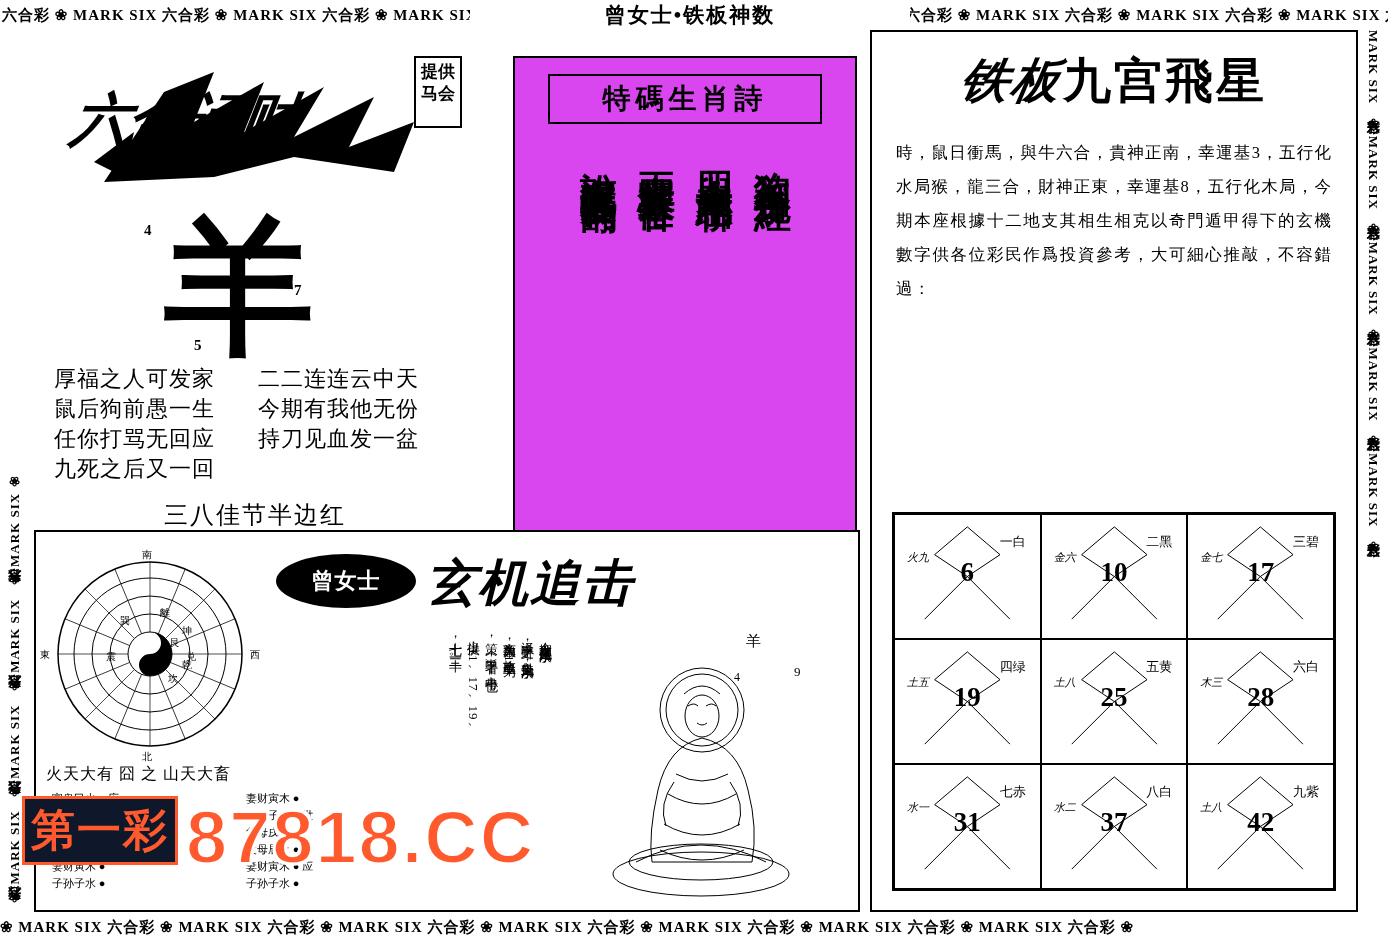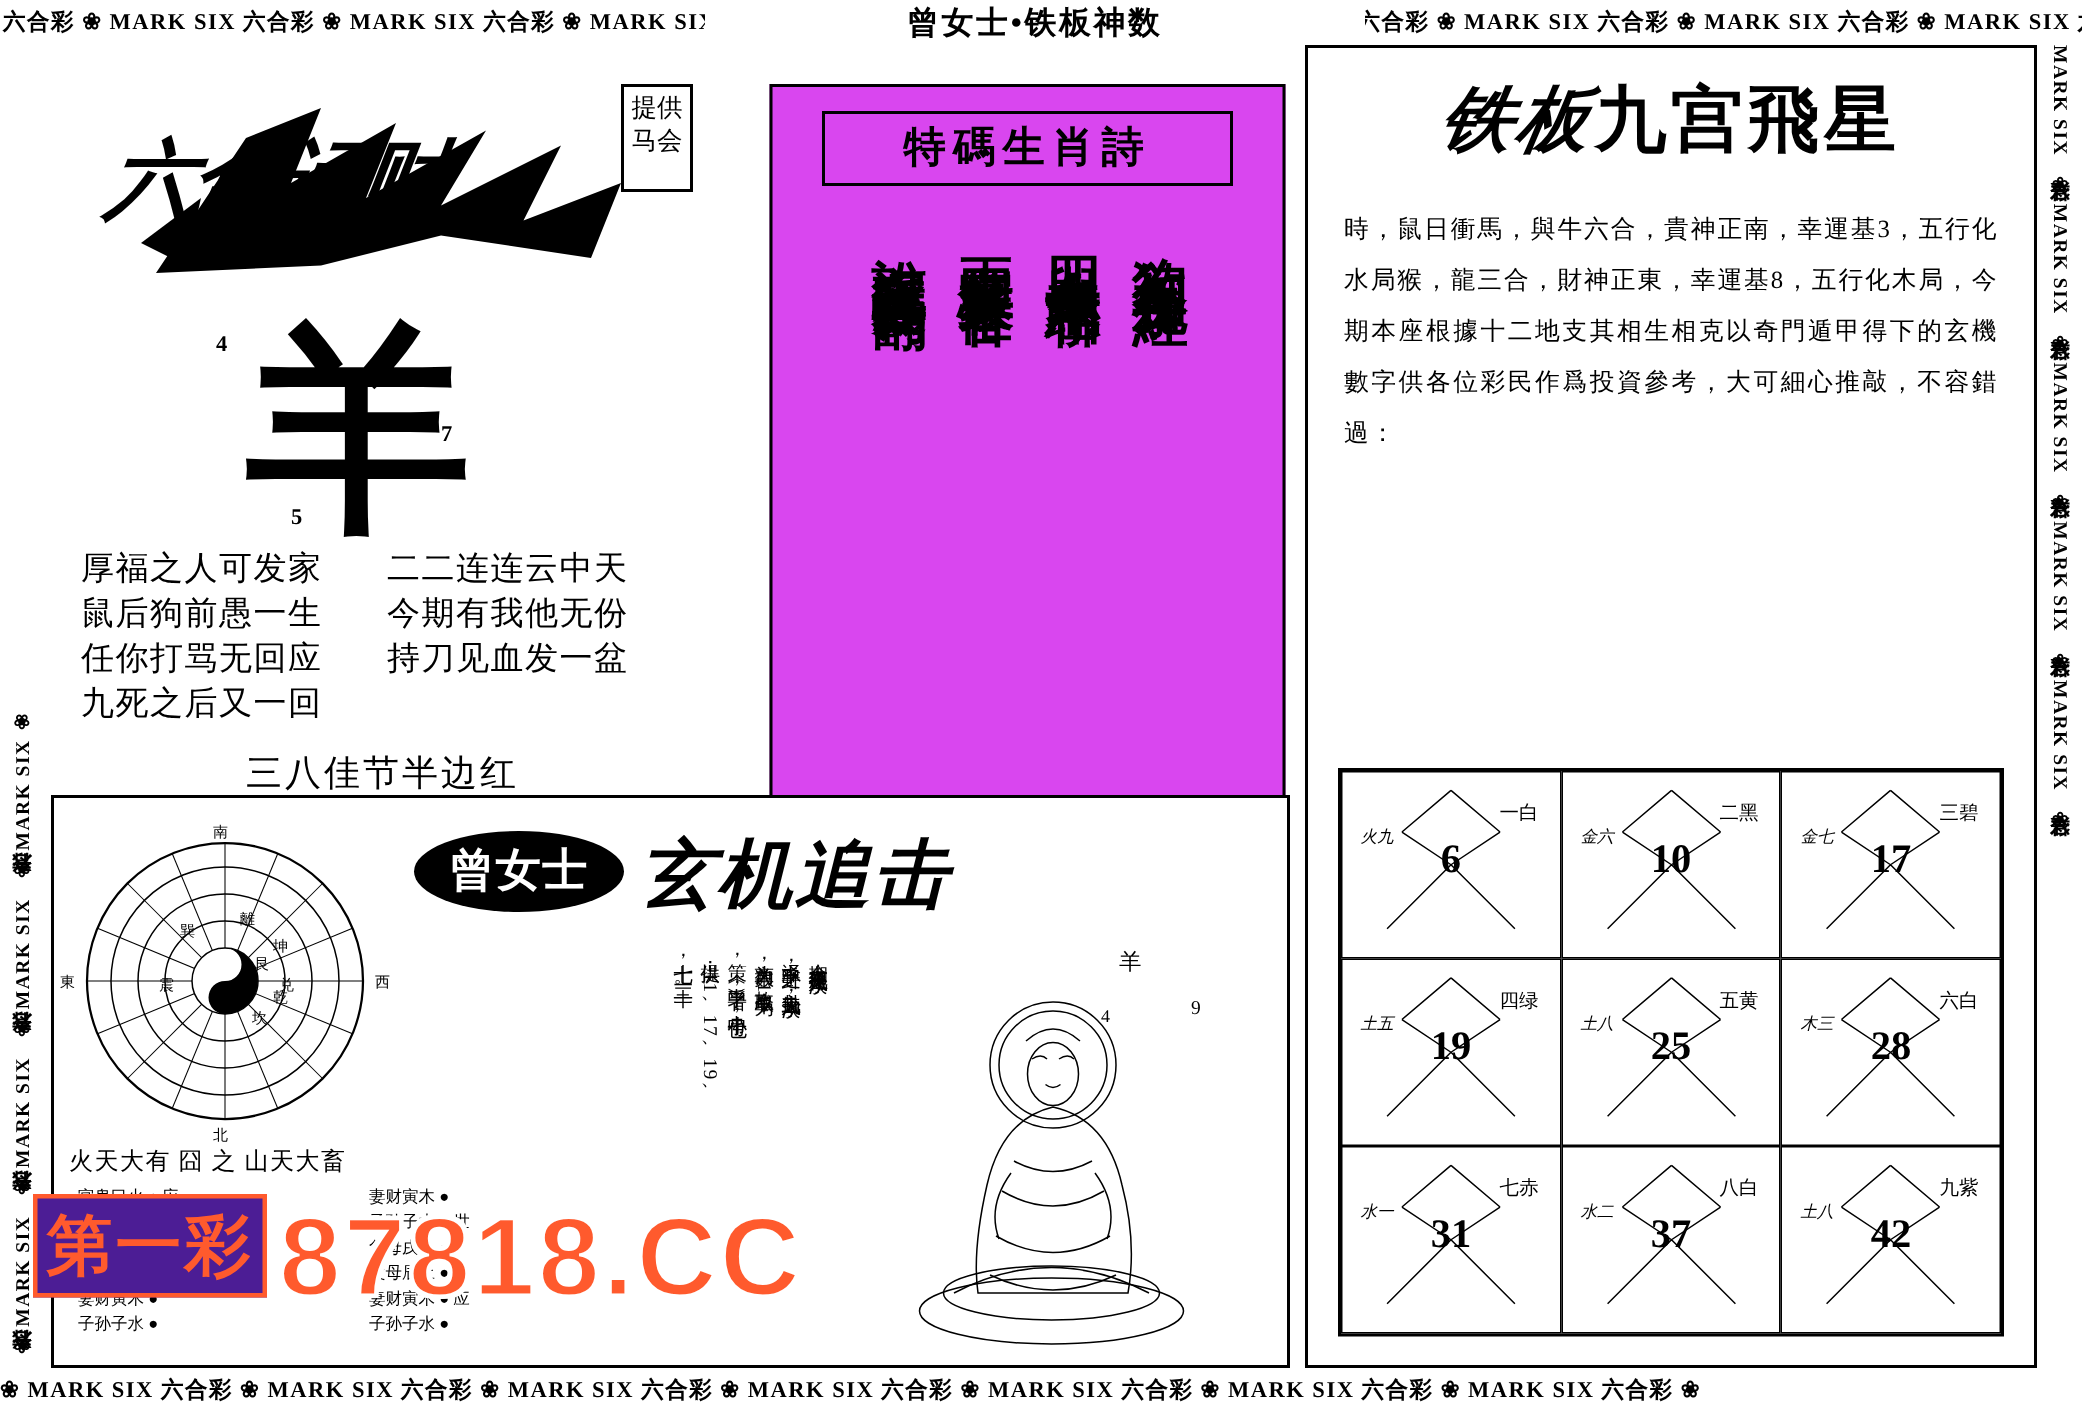--- a/index.html
+++ b/index.html
@@ -62,21 +62,21 @@
   .logo-yang{
     position:absolute;left:120px;top:170px;
     font-size:150px;line-height:150px;font-weight:bold;
     font-family:"Liberation Serif",serif;
   }
   .num4{position:absolute;left:100px;top:180px;font-size:15px;font-weight:bold;}
   .num7{position:absolute;left:250px;top:240px;font-size:15px;font-weight:bold;}
   .num5{position:absolute;left:150px;top:295px;font-size:15px;font-weight:bold;}
   .tigong{
     position:absolute;left:380px;top:22px;width:48px;height:72px;
-    border:2px solid #000;text-align:center;font-size:17px;font-weight:normal;
+    border:2px solid #000;text-align:center;font-size:17px;font-weight:bold;
     line-height:22px;padding-top:3px;box-sizing:border-box;
   }
   .poem-cols{position:absolute;left:20px;top:330px;width:420px;}
   .poem-col{display:inline-block;vertical-align:top;}
   .poem-col div{font-size:22px;line-height:30px;letter-spacing:1px;white-space:nowrap;}
   .poem-left{width:200px;}
   .poem-right{width:200px;}
   .poem-foot{position:absolute;left:130px;top:465px;font-size:24px;letter-spacing:2px;}
 
   
@@ -127,21 +127,21 @@
   .hex-title{position:absolute;left:10px;top:232px;width:220px;text-align:left;font-size:16px;letter-spacing:1px;}
   .hex-rows{position:absolute;left:16px;top:258px;width:240px;font-size:11px;line-height:17px;}
   .hex-rows2{position:absolute;left:210px;top:258px;width:180px;font-size:11px;line-height:17px;}
   .hex-row{white-space:nowrap;}
   .banner{
     position:absolute;left:240px;top:18px;width:430px;height:64px;
   }
   .banner-oval{
     position:absolute;left:0;top:4px;width:140px;height:54px;border-radius:50%;
     background:#000;color:#fff;text-align:center;line-height:54px;
-    font-size:30px;font-weight:bold;letter-spacing:1px;
+    font-size:22px;font-weight:bold;letter-spacing:1px;
   }
   .banner-txt{
     position:absolute;left:150px;top:0px;font-size:50px;font-weight:bold;
     font-style:italic;letter-spacing:2px;
   }
   .vnote{
     position:absolute;left:408px;top:100px;width:110px;height:250px;
     display:flex;flex-direction:row-reverse;
   }
   .vnote .vl{writing-mode:vertical-rl;font-size:13px;line-height:18px;height:240px;letter-spacing:1px;}
@@ -156,21 +156,21 @@
     font-family:"Liberation Sans", sans-serif;
     font-weight:bold;
     font-size:74px;
     color:#ff5a2d;
     letter-spacing:2px;
     -webkit-text-stroke:2px #fff;
     text-shadow:2px 2px 0 #fff,-2px -2px 0 #fff,2px -2px 0 #fff,-2px 2px 0 #fff;
     white-space:nowrap;
   }
   .wm .box{
-    display:inline-block;background:#4c1d95;color:#ff5a2d;border:3px solid #ff5a2d;
+    display:inline-block;background:#0f172a;color:#ff5a2d;border:3px solid #ff5a2d;
     font-size:44px;padding:2px 6px;vertical-align:18px;margin-right:8px;
     -webkit-text-stroke:0;text-shadow:none;
   }
 </style>
 </head>
 <body>
 
 <div class="page">
 
   <div class="marq marq-top">

